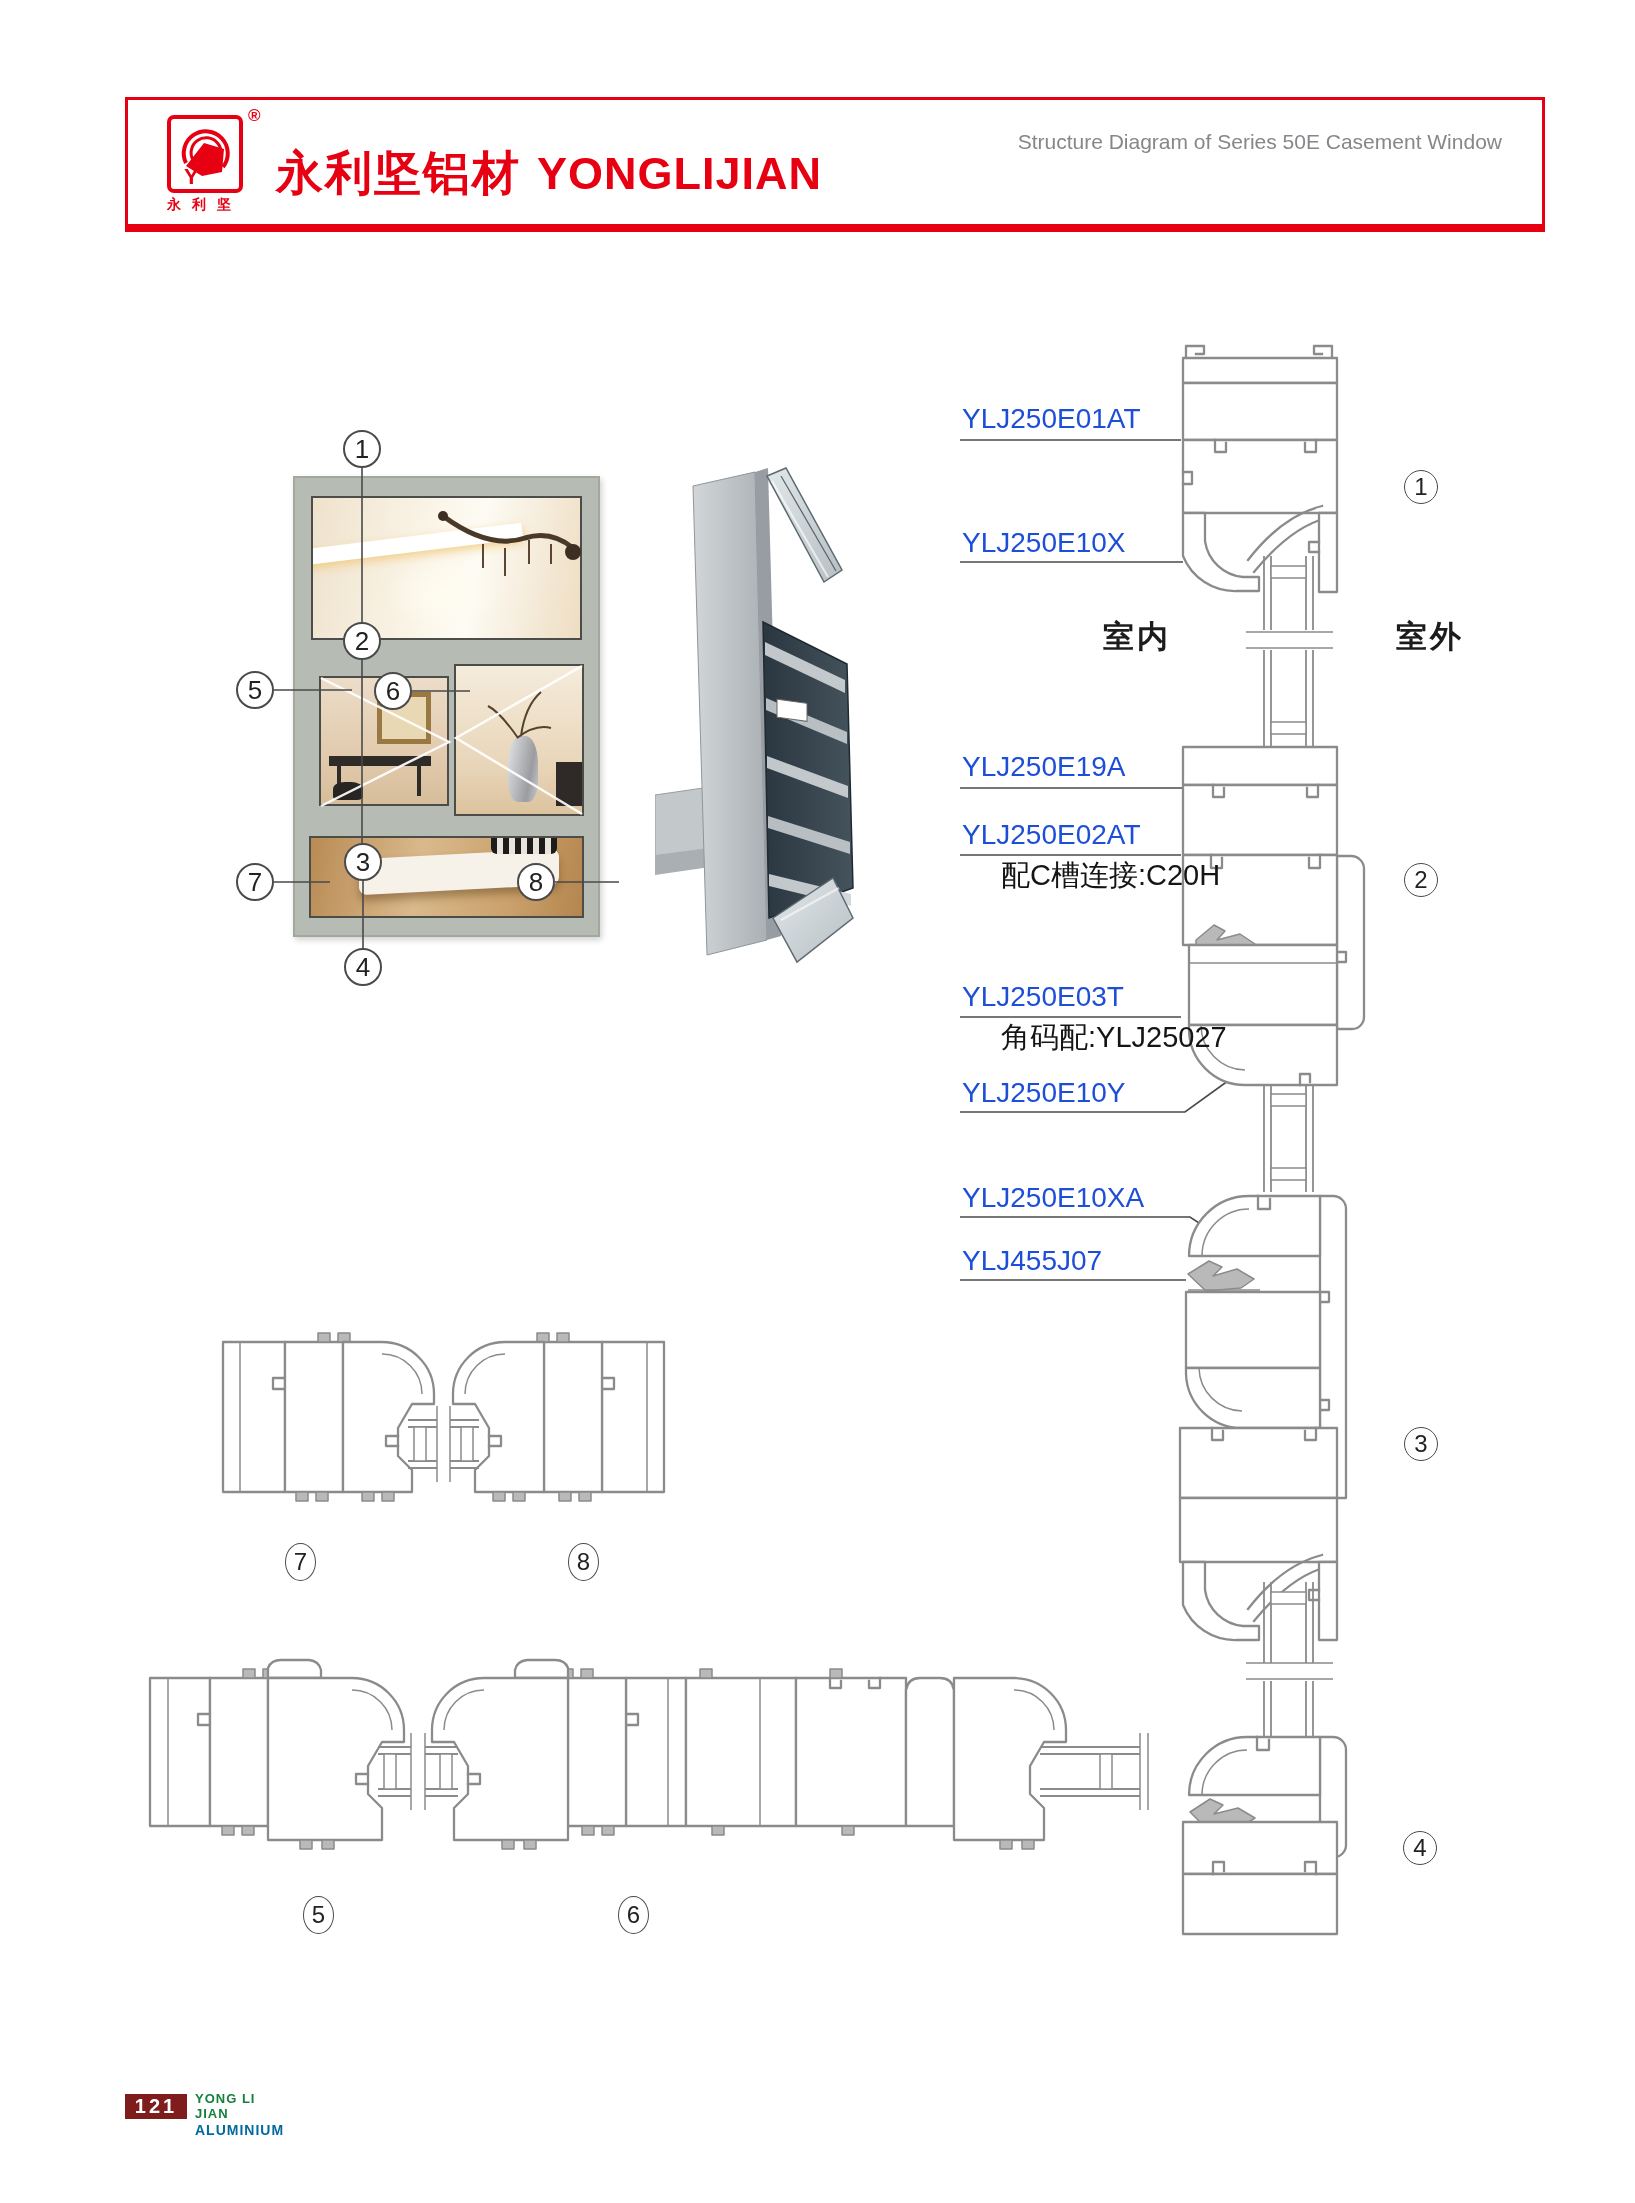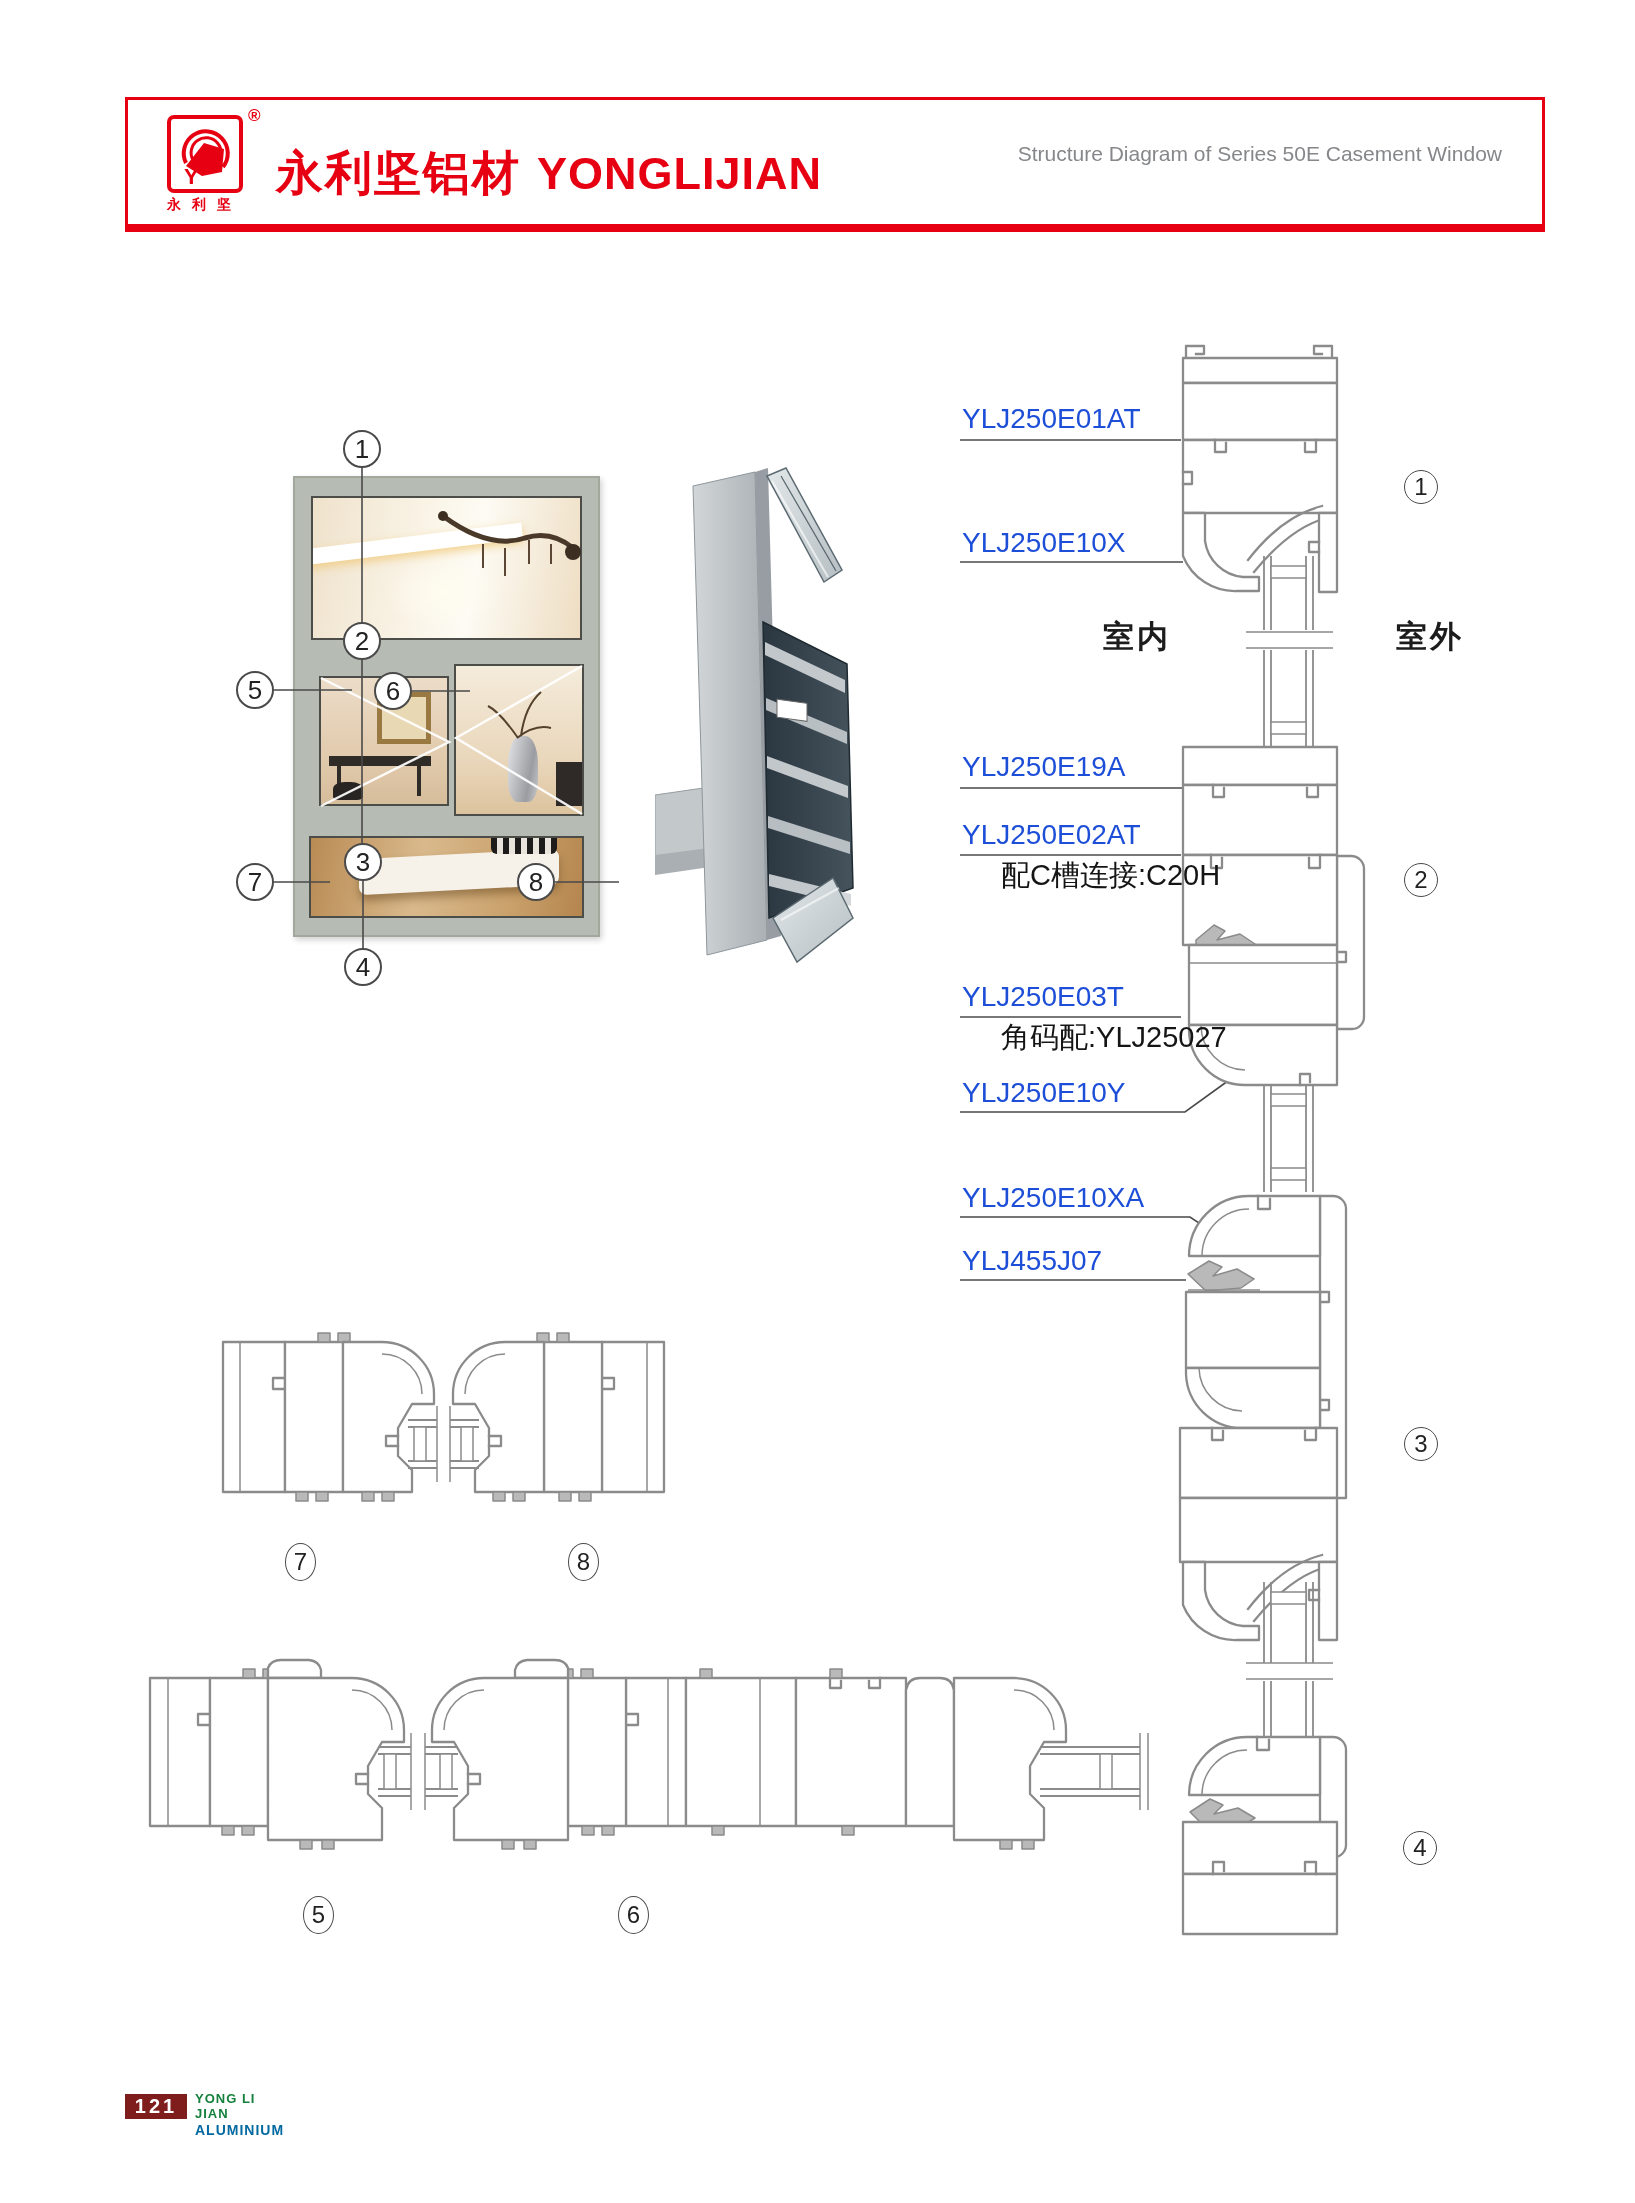--- a/index.html
+++ b/index.html
@@ -13,21 +13,21 @@
     border:3px solid #e60012;border-bottom-width:8px;box-sizing:border-box;background:#fff;
   }
   #logo-box{position:absolute;left:38px;top:14px;width:78px;height:80px;}
   #logo-sub{position:absolute;left:39px;top:96px;font-size:14px;color:#e60012;letter-spacing:11px;font-weight:bold;white-space:nowrap;}
   #reg-mark{position:absolute;left:120px;top:6px;font-size:17px;color:#e60012;font-weight:bold;}
   #brand{position:absolute;left:148px;top:42px;white-space:nowrap;}
   #brand .zh{font-size:47px;font-weight:900;color:#e60012;letter-spacing:2px;}
   #brand .en{font-size:45px;font-weight:800;color:#e60012;margin-left:16px;letter-spacing:1px;}
   #title-block{position:absolute;right:40px;top:26px;text-align:right;}
   #title-zh{font-size:41px;color:#7c7e81;font-weight:600;letter-spacing:3px;}
-  #title-en{font-size:21px;color:#85878a;font-weight:400;margin-top:16px;}
+  #title-en{font-size:21px;color:#85878a;font-weight:400;margin-top:4px;}
   
   #window{position:absolute;left:293px;top:476px;width:307px;height:461px;background:#b6bcb3;
     box-shadow:inset 0 0 0 2px #a2a89c, 2px 3px 6px rgba(0,0,0,.18);z-index:1;}
   .pane{position:absolute;overflow:hidden;border:2px solid #4c4c48;box-sizing:border-box;}
   #transom{left:18px;top:20px;width:271px;height:144px;
     background:linear-gradient(100deg,#efe2cc,#fbf6ea 45%,#fdfbf4 60%,#eeddc2);}
   #transom .glow{position:absolute;left:70px;top:60px;width:120px;height:70px;border-radius:50%;
     background:radial-gradient(closest-side,rgba(255,252,240,.95),rgba(255,246,220,0));}
   #transom .cove{position:absolute;left:-10px;top:38px;width:220px;height:16px;background:#fff;
     transform:rotate(-7deg);box-shadow:0 4px 10px rgba(240,200,120,.8);}

